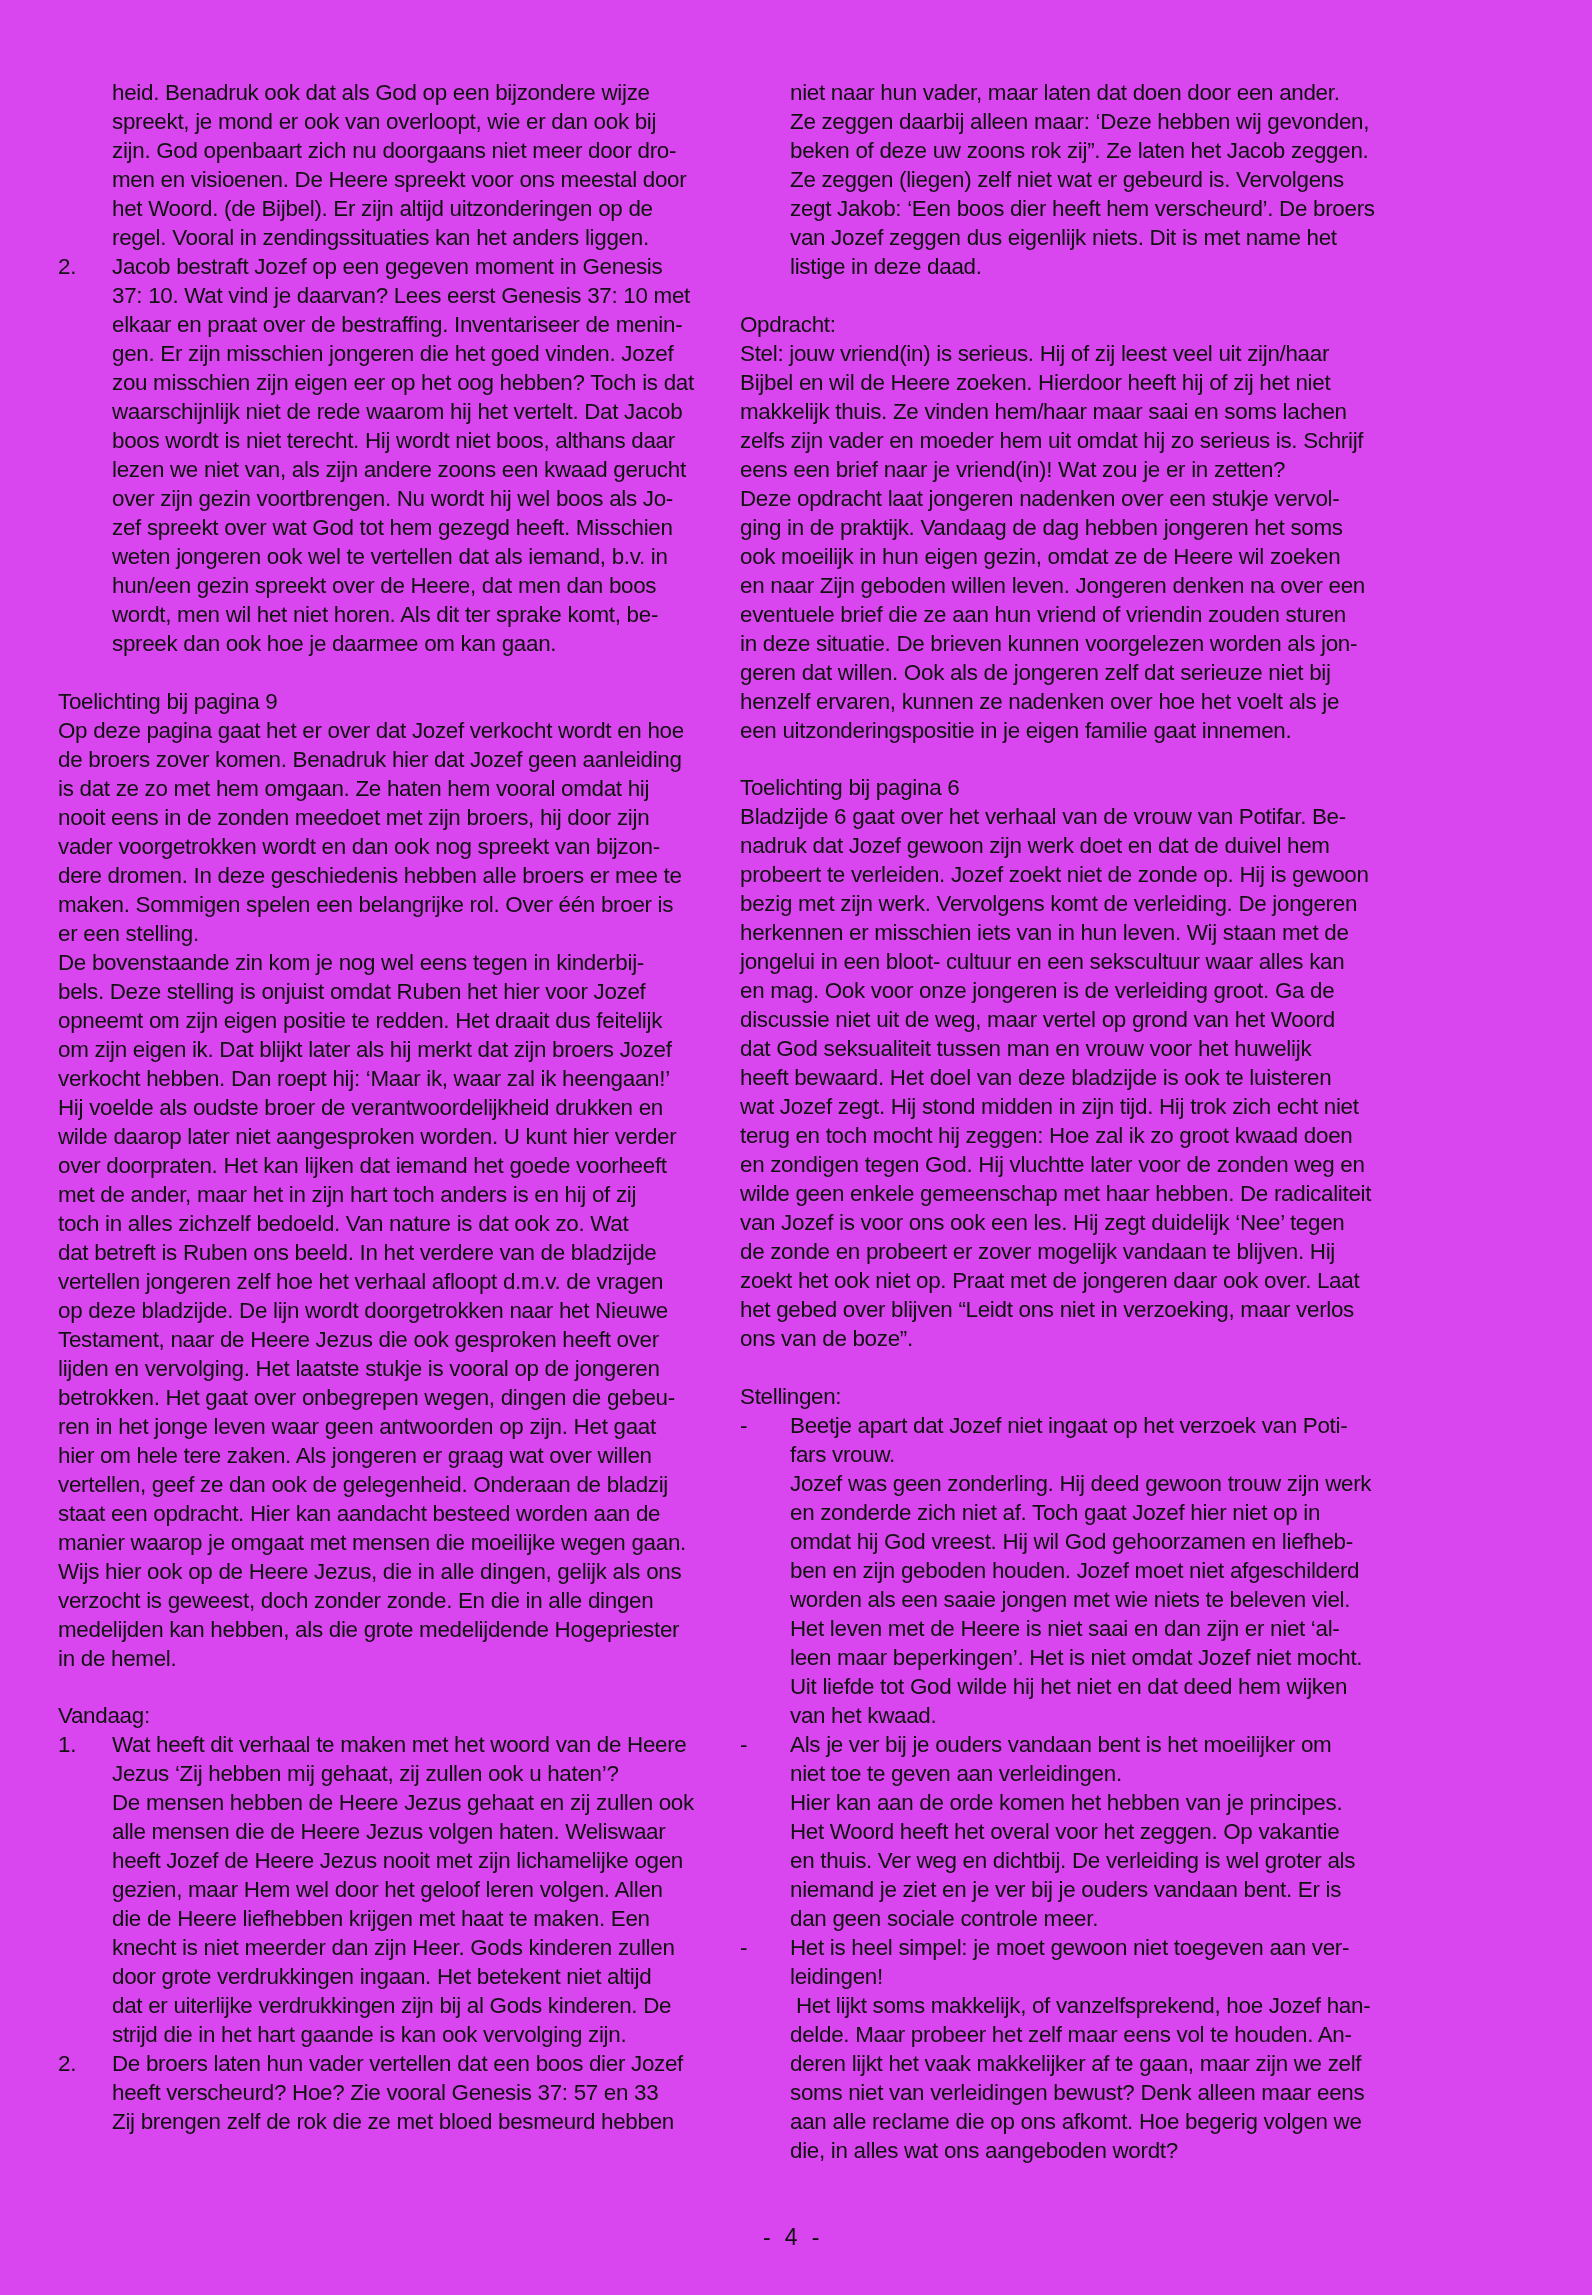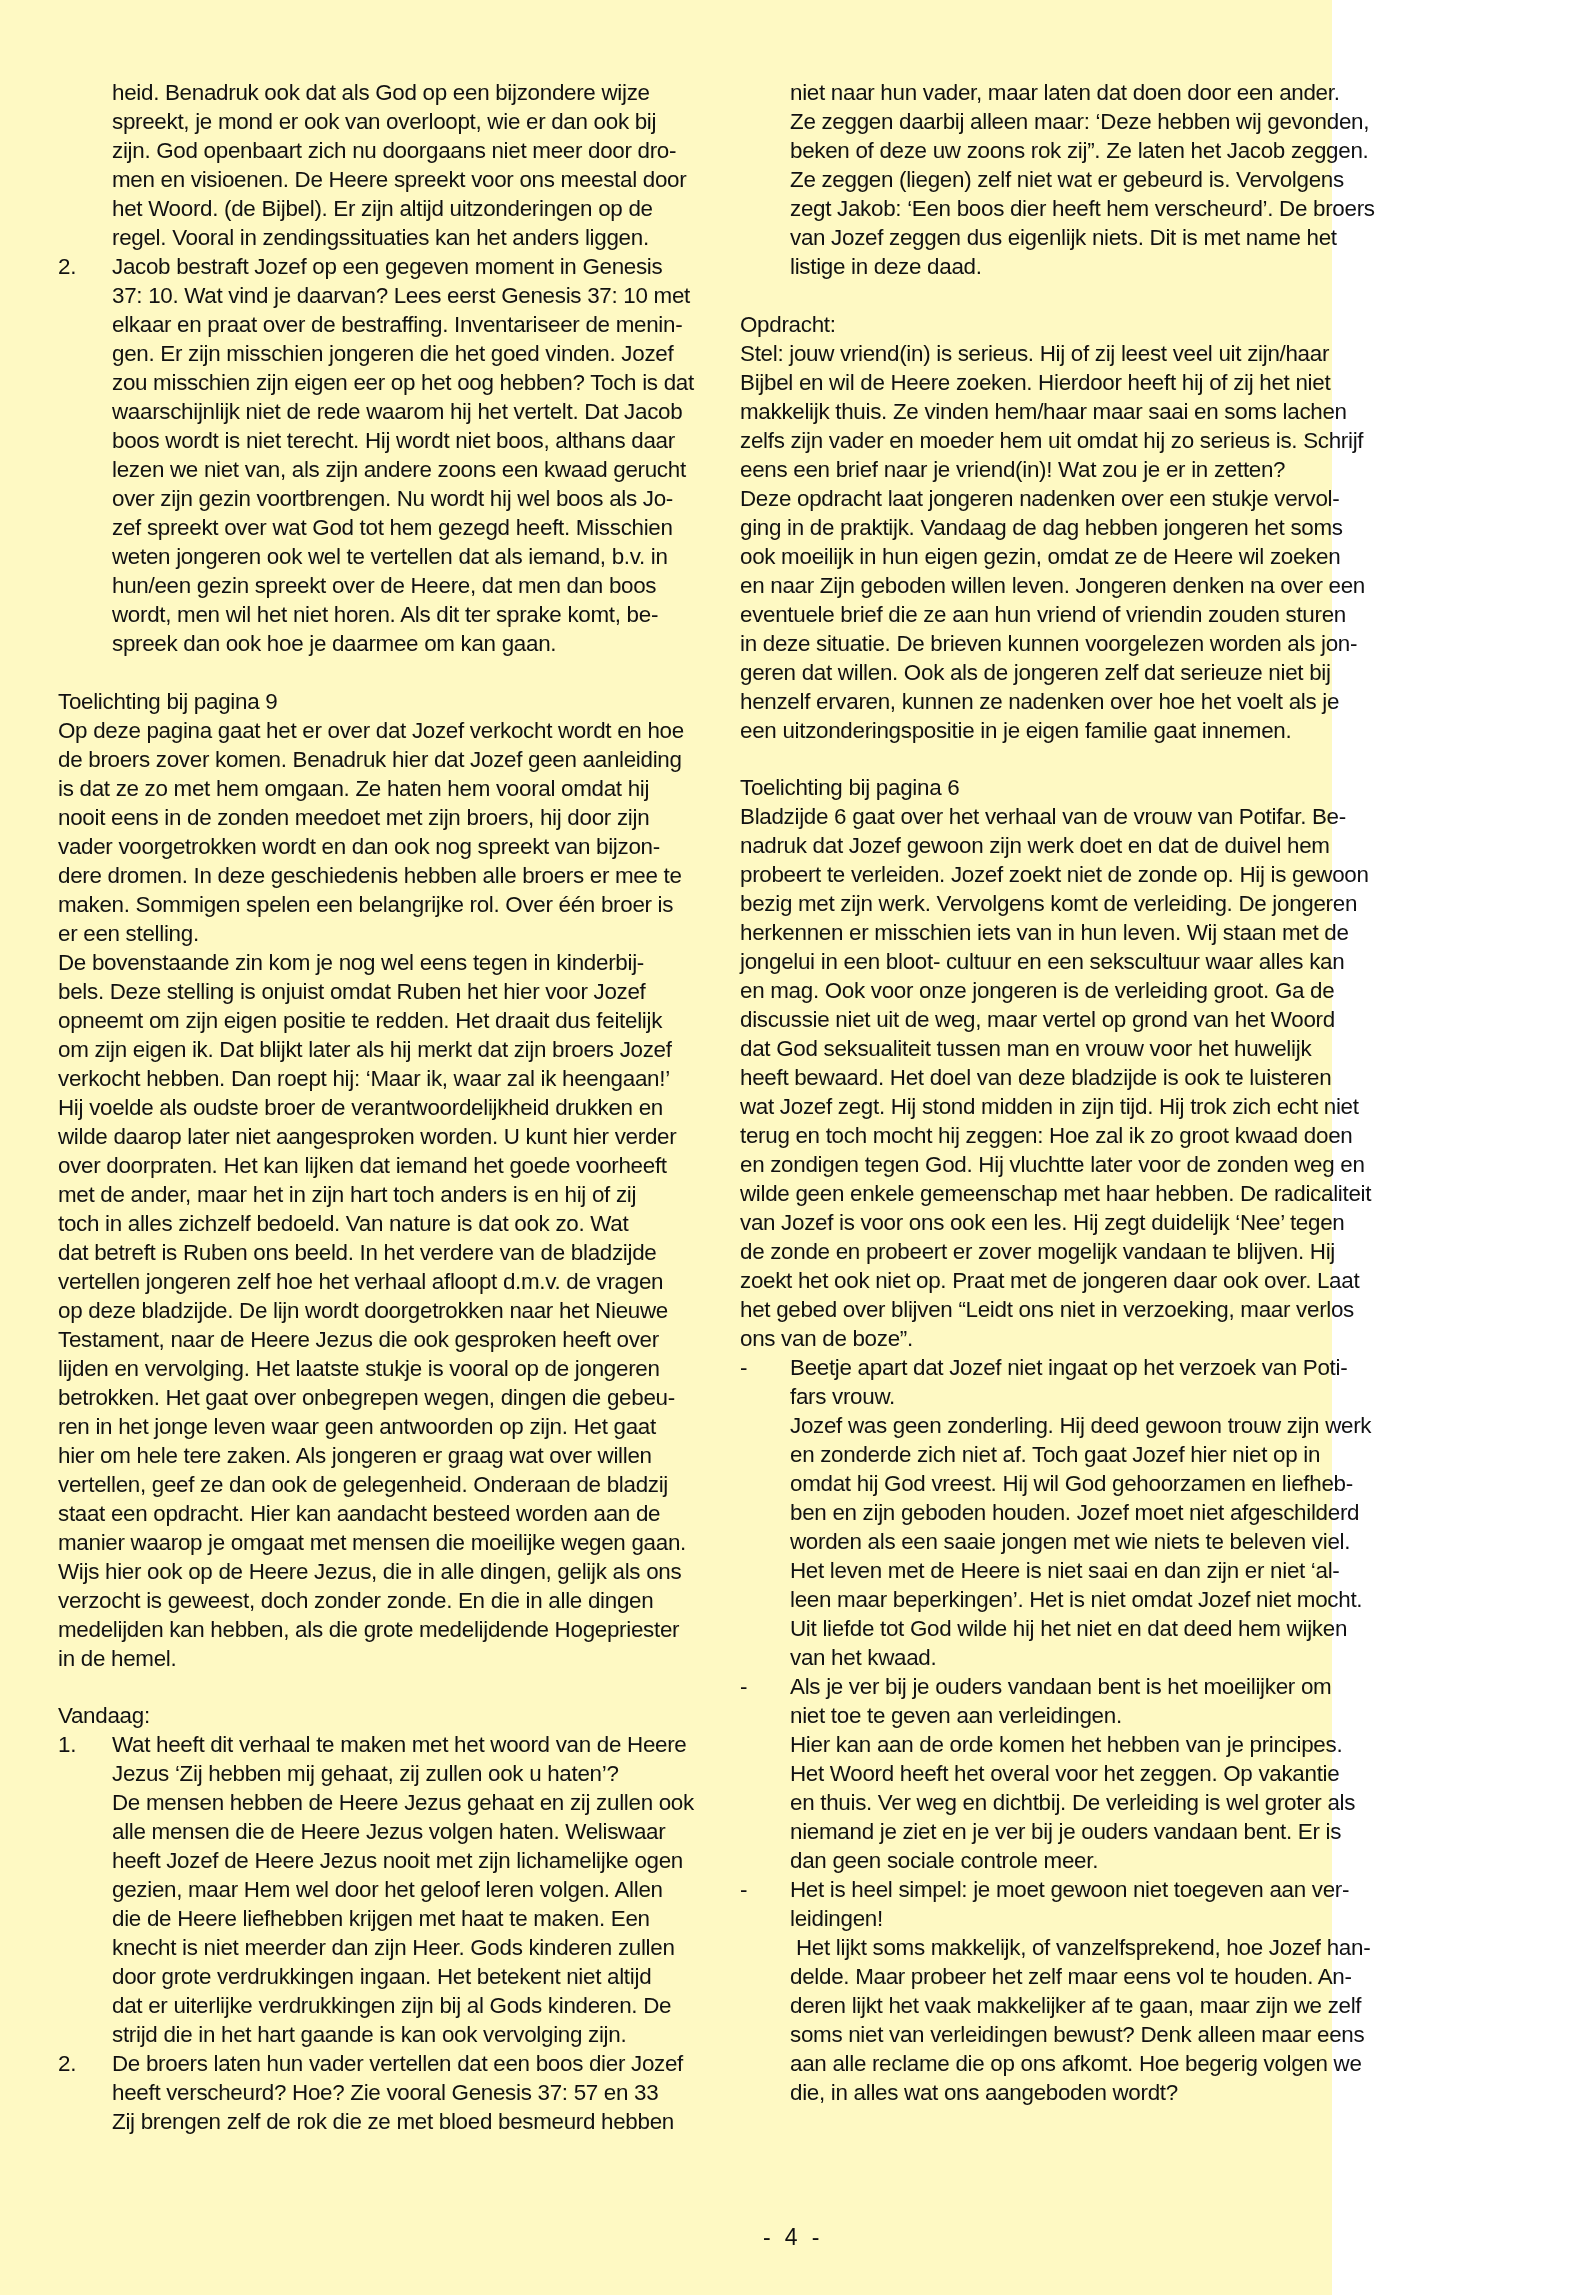--- a/index.html
+++ b/index.html
@@ -6,22 +6,22 @@
   body {
     width: 1592px; height: 2295px;
     background: #ffffff;
     font-family: "Liberation Sans", "DejaVu Sans", sans-serif;
     color: #111111;
     position: relative;
     overflow: hidden;
   }
   .page {
     position: absolute; top: 0; left: 0;
-    width: 1332px; height: 2295px;
-    background: #fef9c3;
+    width: 1592px; height: 2295px;
+    background: #d946ef;
   }
   .col {
     position: absolute;
     top: 78px;
     font-size: 22.4px;
     line-height: 29px;
     letter-spacing: -0.3px;
   }
   .col-left  { left: 58px;  width: 690px; }
   .col-right { left: 740px; width: 690px; }
@@ -180,20 +180,21 @@
 wat Jozef zegt. Hij stond midden in zijn tijd. Hij trok zich echt niet
 terug en toch mocht hij zeggen: Hoe zal ik zo groot kwaad doen
 en zondigen tegen God. Hij vluchtte later voor de zonden weg en
 wilde geen enkele gemeenschap met haar hebben. De radicaliteit
 van Jozef is voor ons ook een les. Hij zegt duidelijk ‘Nee’ tegen
 de zonde en probeert er zover mogelijk vandaan te blijven. Hij
 zoekt het ook niet op. Praat met de jongeren daar ook over. Laat
 het gebed over blijven “Leidt ons niet in verzoeking, maar verlos
 ons van de boze”.</div>
 
+    <div class="heading gap">Stellingen:</div>
 
     <div class="item">
       <span class="marker">-</span>
       <div class="lines">Beetje apart dat Jozef niet ingaat op het verzoek van Poti-
 fars vrouw.
 Jozef was geen zonderling. Hij deed gewoon trouw zijn werk
 en zonderde zich niet af. Toch gaat Jozef hier niet op in
 omdat hij God vreest. Hij wil God gehoorzamen en liefheb-
 ben en zijn geboden houden. Jozef moet niet afgeschilderd
 worden als een saaie jongen met wie niets te beleven viel.

